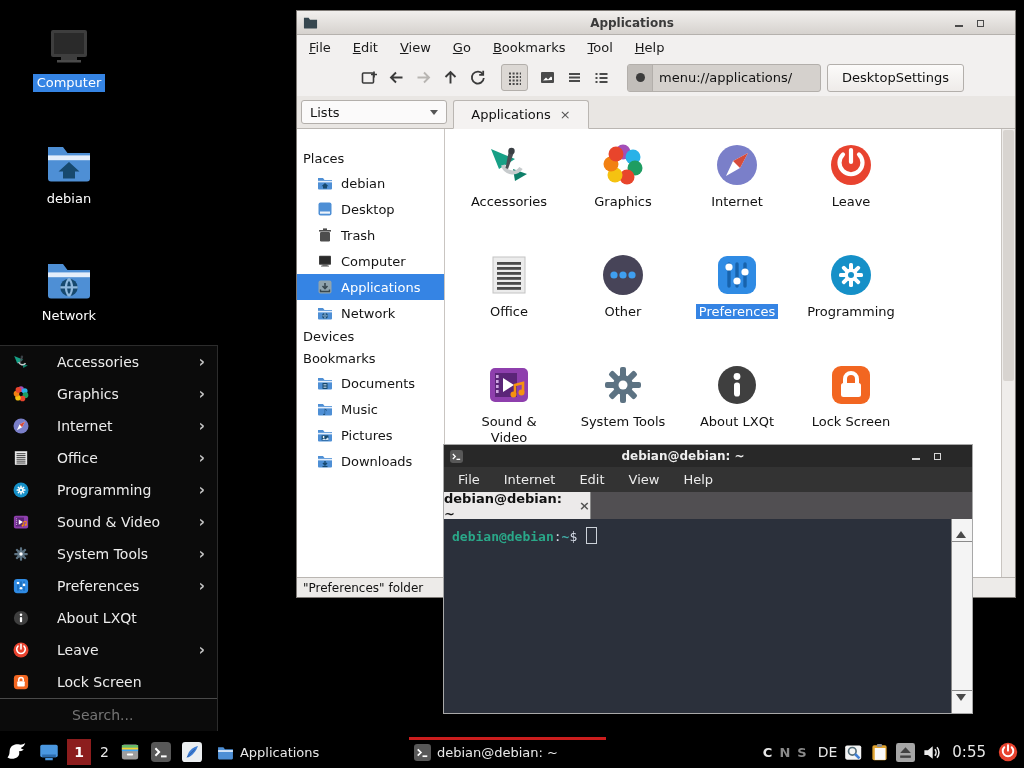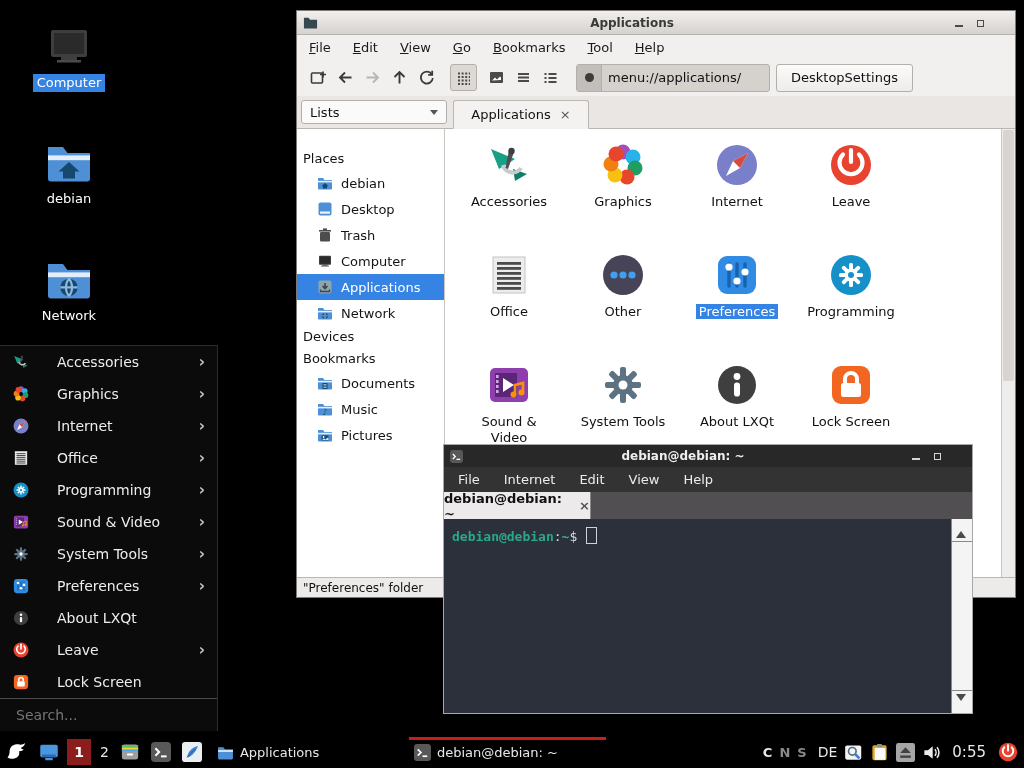--- a/index.html
+++ b/index.html
@@ -15,38 +15,38 @@
 
   
   #startmenu{position:absolute;left:0;top:345px;width:218px;height:386px;background:#0b0b0b;
     border-top:1px solid #2c2c2c;border-right:1px solid #2c2c2c;box-sizing:border-box;z-index:5;}
   .sm-item{height:32px;display:flex;align-items:center;color:#ededed;font-size:14px;}
   .sm-item .mic{width:18px;height:18px;margin-left:12px;flex:none;}
   .sm-item .lbl{margin-left:27px;flex:1;white-space:nowrap;}
   .sm-item .chev{margin-right:12px;color:#c4c4c4;font-size:15px;font-weight:bold;}
   .sm-search{height:31px;border-top:1px solid #4a4a4a;display:flex;align-items:center;}
   .sm-input{background:transparent;border:none;outline:none;color:#9a9a9a;font-size:14px;
-    padding-left:16px;width:100%;font-family:inherit;}
+    padding-left:24px;width:100%;font-family:inherit;margin-left:48px;}
 
   
   #fm{position:absolute;left:296px;top:10px;width:720px;height:588px;background:#f2f0ef;
     border:1px solid #7e7a76;box-sizing:border-box;display:flex;flex-direction:column;z-index:2;}
   .fm-title{height:23px;flex:none;background:linear-gradient(#f1efed,#d6d2ce);
     border-bottom:1px solid #b5b1ad;display:flex;align-items:center;padding:0 6px;color:#4a4a4a;}
   .fm-title .ticon{width:15px;height:15px;}
   .fm-title .ttl{flex:1;text-align:center;font-weight:bold;font-size:12px;color:#3a3a3a;}
   .wbtn{width:16px;height:14px;display:flex;align-items:flex-end;justify-content:center;margin-left:5px;color:#4a4a4a;}
   .wbtn .bar{width:8px;height:2px;background:currentColor;margin-bottom:3px;}
   .wbtn .box{width:7px;height:7px;border:1.5px solid currentColor;box-sizing:border-box;margin-bottom:3px;}
   .wbtn.close{align-items:center;font-size:12px;font-weight:bold;line-height:1;}
   .t-title .wbtn{color:#d6d6d6;}
 
   .fm-menubar{height:24px;flex:none;display:flex;align-items:center;padding-left:12px;gap:22px;
     font-size:13px;color:#1a1a1a;}
-  .fm-toolbar{height:37px;flex:none;display:flex;align-items:center;padding-left:8px;}
+  .fm-toolbar{height:37px;flex:none;display:flex;align-items:center;padding-left:8px;justify-content:center;}
   .tbtn{width:27px;height:27px;display:flex;align-items:center;justify-content:center;flex:none;}
   .tbtn svg{width:17px;height:17px;display:block;}
   .tbtn.pressed{background:#dcd8d4;border:1px solid #b3afab;border-radius:3px;box-sizing:border-box;}
   .addr{margin-left:12px;width:192px;height:26px;background:#d5d1cd;border:1px solid #b3afab;border-radius:3px;
     display:flex;align-items:center;overflow:hidden;flex:none;}
   .addr .chip{width:24px;height:26px;background:#c2beba;border-right:1px solid #b3afab;
     display:flex;align-items:center;justify-content:center;flex:none;}
   .addr .lens{width:9px;height:9px;border-radius:50%;background:#3c3c3c;}
   .addr .txt{padding-left:6px;font-size:13px;color:#111;white-space:nowrap;}
   .btn-ds{margin-left:6px;height:26px;padding:0 14px;background:linear-gradient(#fcfbfa,#eeebe9);
@@ -593,20 +593,26 @@
               <use href="#ic-folder-mus"></use>
             </svg>
           <span>Music</span>
         </div>
         <div class="side-i">
           <svg class="sic">
               <use href="#ic-folder-pic"></use>
             </svg>
           <span>Pictures</span>
         </div>
+        <div class="side-i">
+          <svg class="sic">
+              <use href="#ic-folder-dl"></use>
+            </svg>
+          <span>Downloads</span>
+        </div>
       </div>
       <div class="fm-view">
         <div class="cell" style="left:8px;top:12px;">
           <svg class="ic48">
               <use href="#ic-accessories"></use>
             </svg>
           <div class="clabel"><span>Accessories</span></div>
         </div>
         <div class="cell" style="left:122px;top:12px;">
           <svg class="ic48">

